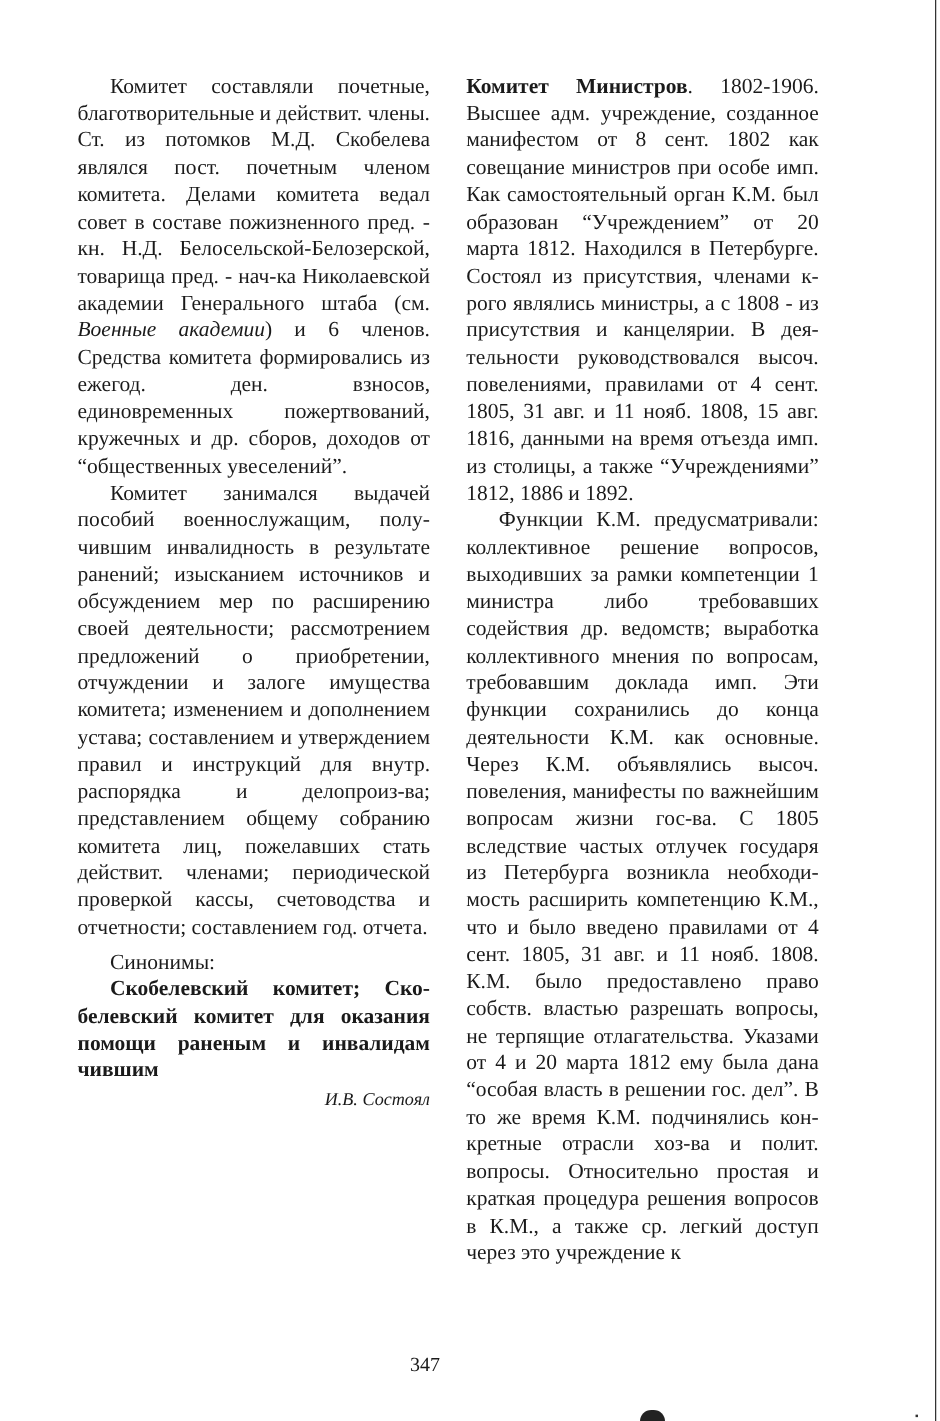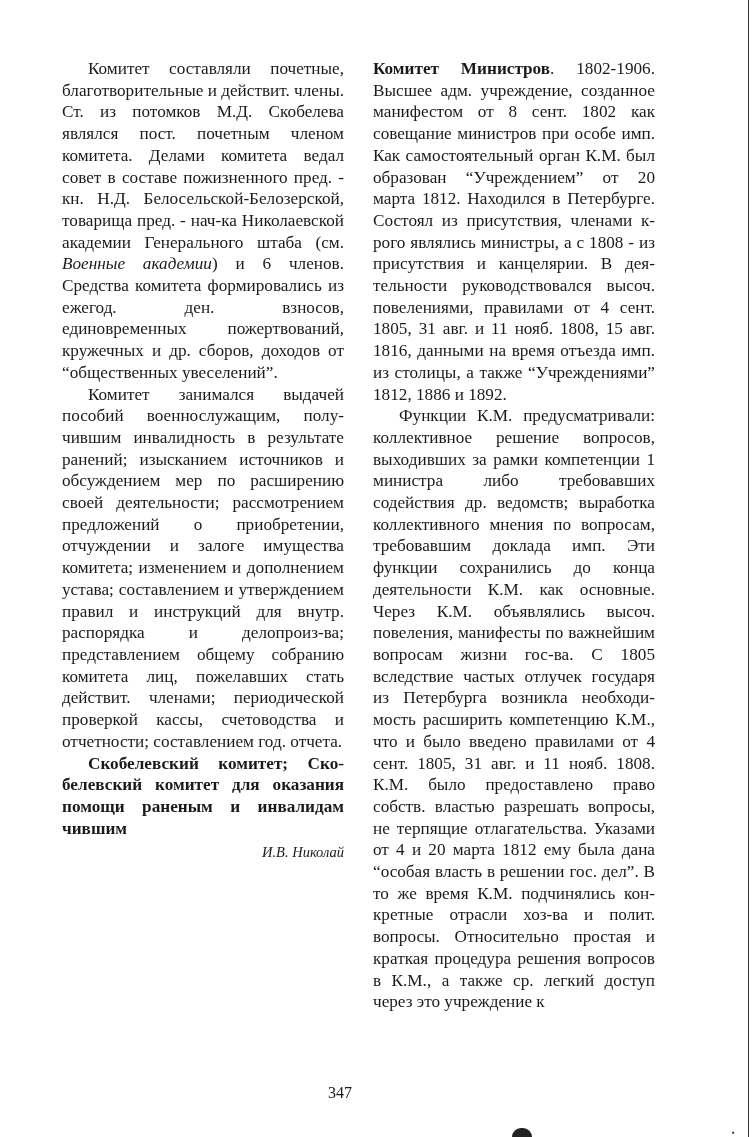--- a/index.html
+++ b/index.html
@@ -45,22 +45,23 @@
   }
 </style>
 </head>
 <body>
 
 <div class="page-edge"></div>
 
 <div class="col col-left">
   <p><span>Комитет составляли почет­ные, благотворительные и дейст­вит. члены. Ст. из потомков М.Д. Скобелева являлся пост. почет­ным членом комитета. Делами комитета ведал совет в составе пожизненного пред. - кн. Н.Д. Бе­лосельской-Белозерской, товари­ща пред. - нач-ка Николаевской академии Генерального штаба (см. </span><span class="i">Военные академии</span><span>) и 6 чле­нов. Средства комитета форми­ровались из ежегод. ден. взносов, единовременных пожертвований, кружечных и др. сборов, доходов от “общественных увеселений”.</span></p>
   <p>Комитет занимался выдачей пособий военнослужащим, полу­чившим инвалидность в результа­те ранений; изысканием источни­ков и обсуждением мер по расши­рению своей деятельности; рас­смотрением предложений о при­обретении, отчуждении и залоге имущества комитета; изменением и дополнением устава; составле­нием и утверждением правил и инструкций для внутр. распоряд­ка и делопроиз-ва; представлени­ем общему собранию комитета лиц, пожелавших стать действит. членами; периодической провер­кой кассы, счетоводства и отчет­ности; составлением год. отчета.</p>
+  <p class="synonyms-label">Синонимы:</p>
   <p class="synonyms-terms">Скобелевский комитет; Ско­белевский комитет для оказания помощи раненым и инвалидам чившим</p>
-  <p class="author">И.В. Николай</p>
+  <p class="author">И.В. Состоял</p>
 </div>
 
 <div class="col col-right">
   <p class="noindent"><span class="b">Комитет Министров</span><span>. 1802-1906.</span><span> Высшее адм. учреждение, создан­ное манифестом от 8 сент. 1802 как совещание министров при особе имп. Как самостоятельный орган К.М. был образован “Учре­ждением” от 20 марта 1812. Нахо­дился в Петербурге. Состоял из присутствия, членами к-рого яв­лялись министры, а с 1808 - из присутствия и канцелярии. В дея­тельности руководствовался вы­соч. повелениями, правилами от 4 сент. 1805, 31 авг. и 11 нояб. 1808, 15 авг. 1816, данными на время отъезда имп. из столицы, а также “Учреждениями” 1812, 1886 и 1892.</span></p>
   <p>Функции К.М. предусматри­вали: коллективное решение воп­росов, выходивших за рамки ком­петенции 1 министра либо требо­вавших содействия др. ведомств; выработка коллективного мне­ния по вопросам, требовавшим доклада имп. Эти функции сохра­нились до конца деятельности К.М. как основные. Через К.М. объявлялись высоч. повеления, манифесты по важнейшим вопро­сам жизни гос-ва. С 1805 вследст­вие частых отлучек государя из Петербурга возникла необходи­мость расширить компетенцию К.М., что и было введено прави­лами от 4 сент. 1805, 31 авг. и 11 нояб. 1808. К.М. было предостав­лено право собств. властью раз­решать вопросы, не терпящие от­лагательства. Указами от 4 и 20 марта 1812 ему была дана “особая власть в решении гос. дел”. В то же время К.М. подчинялись кон­кретные отрасли хоз-ва и полит. вопросы. Относительно простая и краткая процедура решения во­просов в К.М., а также ср. легкий доступ через это учреждение к</p>
 </div>
 
 <div class="page-number">347</div>
 <div class="smudge"></div>
 <div class="corner-mark">▪</div>

